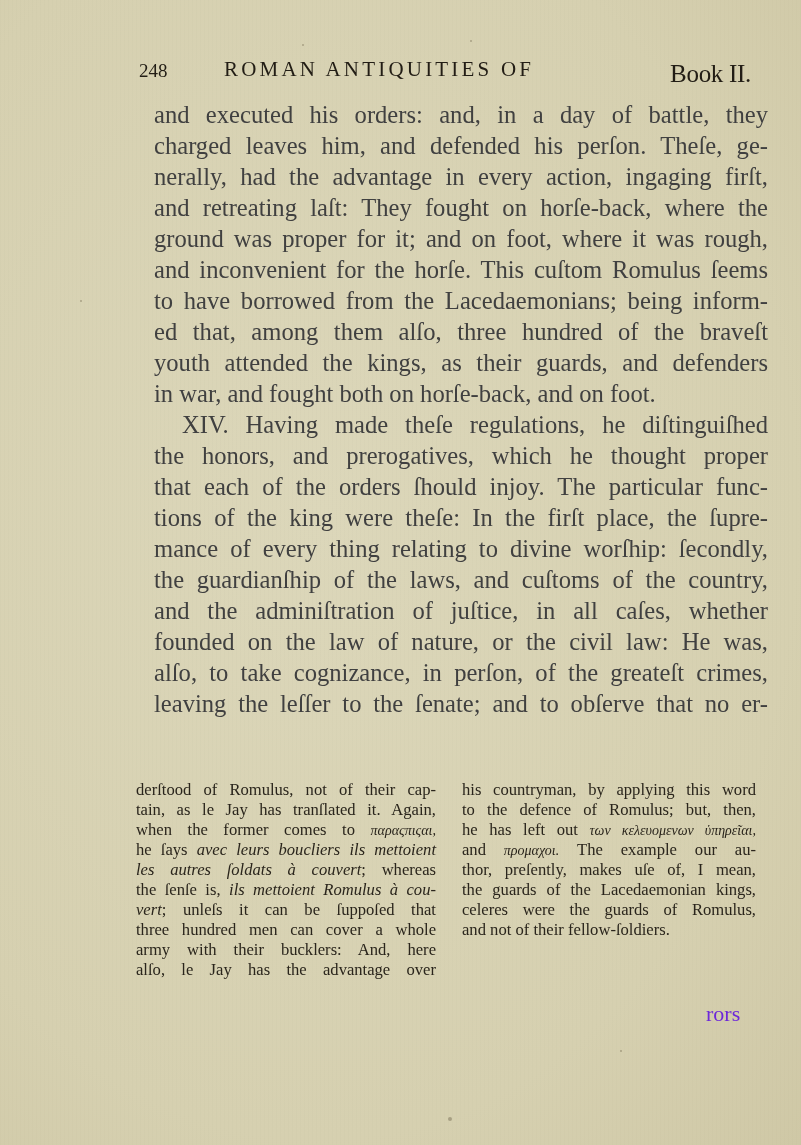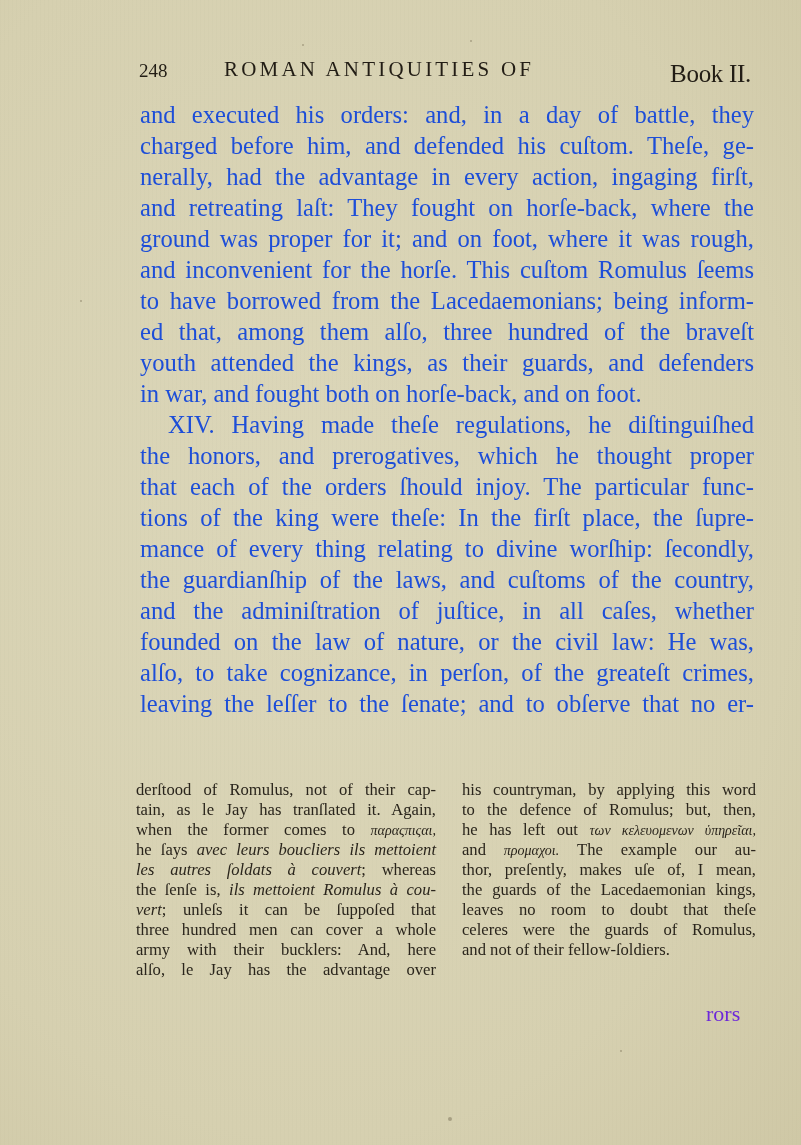--- a/index.html
+++ b/index.html
@@ -48,27 +48,27 @@
   }
   .running-head .book {
     position: absolute;
     right: 2px;
     top: 3px;
     font-size: 25px;
     letter-spacing: -0.3px;
   }
   .body-text {
     position: absolute;
-    left: 140px;
+    left: 154px;
     top: 99px;
     width: 614px;
     font-family: "Liberation Serif", serif;
     font-size: 24.6px;
     line-height: 31px;
-    color: #1d4ed8;
+    color: #404040;
   }
   .body-line {
     display: block;
     height: 31px;
     white-space: nowrap;
     text-align: justify;
     text-align-last: justify;
     overflow: visible;
   }
   .body-line.last {
@@ -131,21 +131,21 @@
   <div class="speck" style="left:620px;top:1050px;"></div>
 
   <div class="running-head">
     <span class="pgnum">248</span>
     <span class="title">ROMAN ANTIQUITIES OF</span>
     <span class="book">Book II.</span>
   </div>
 
   <div class="body-text">
     <span class="body-line">and executed his orders: and, in a day of battle, they</span>
-    <span class="body-line">charged before him, and defended his cuſtom. Theſe, ge-</span>
+    <span class="body-line">charged leaves him, and defended his perſon. Theſe, ge-</span>
     <span class="body-line">nerally, had the advantage in every action, ingaging firſt,</span>
     <span class="body-line">and retreating laſt: They fought on horſe-back, where the</span>
     <span class="body-line">ground was proper for it; and on foot, where it was rough,</span>
     <span class="body-line">and inconvenient for the horſe. This cuſtom Romulus ſeems</span>
     <span class="body-line">to have borrowed from the Lacedaemonians; being inform-</span>
     <span class="body-line">ed that, among them alſo, three hundred of the braveſt</span>
     <span class="body-line">youth attended the kings, as their guards, and defenders</span>
     <span class="body-line last">in war, and fought both on horſe-back, and on foot.</span>
     <span class="body-line indent">XIV. Having made theſe regulations, he diſtinguiſhed</span>
     <span class="body-line">the honors, and prerogatives, which he thought proper</span>
@@ -172,20 +172,19 @@
       <span class="note-line">army with their bucklers: And, here</span>
       <span class="note-line">alſo, le Jay has the advantage over</span>
     </div>
     <div class="note-col right">
       <span class="note-line">his countryman, by applying this word</span>
       <span class="note-line">to the defence of Romulus; but, then,</span>
       <span class="note-line"><span>he has left out </span><span class="greek">των κελευομενων ὑπηρεῖαι,</span></span>
       <span class="note-line"><span>and </span><span class="greek">προμαχοι.</span><span> The example our au-</span></span>
       <span class="note-line">thor, preſently, makes uſe of, I mean,</span>
       <span class="note-line">the guards of the Lacedaemonian kings,</span>
-      <span class="note-line">leaves no room to doubt that theſe</span>
       <span class="note-line">celeres were the guards of Romulus,</span>
       <span class="note-line last">and not of their fellow-ſoldiers.</span>
     </div>
   </div>
 
   <div class="catchword">rors</div>
 </div>
 
 </body></html>

